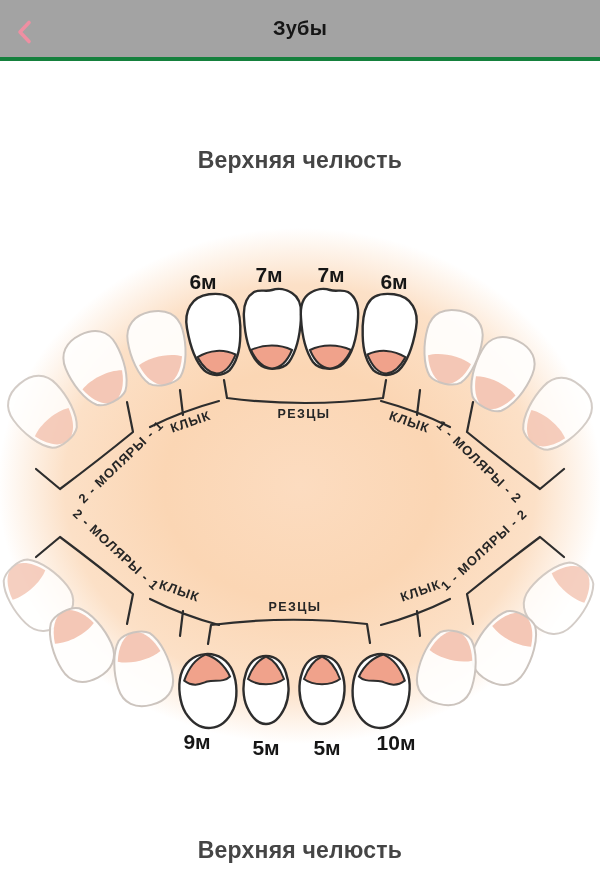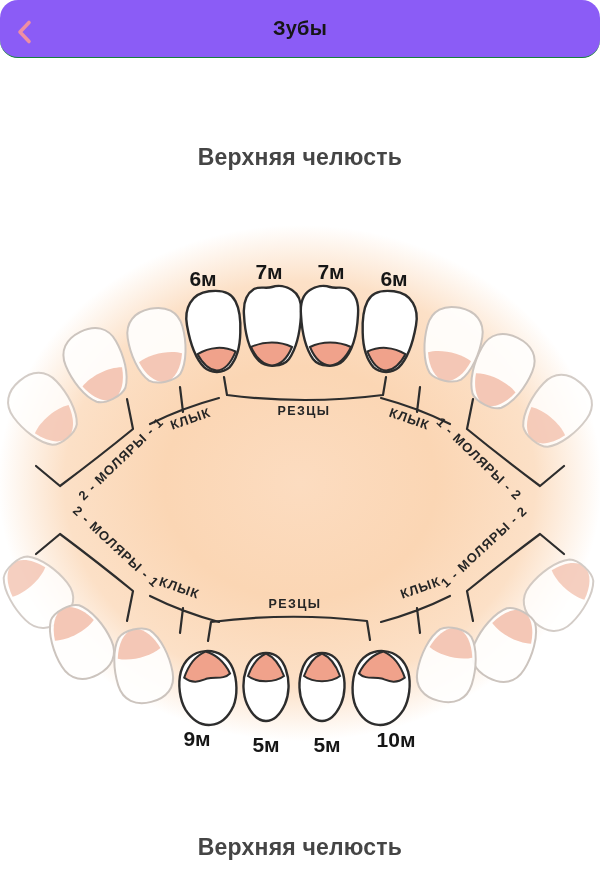--- a/index.html
+++ b/index.html
@@ -2,23 +2,22 @@
 <html><head>
 <meta charset="utf-8">
 <style>
   html,body{margin:0;padding:0;background:#fff;}
   body{
     width:600px;height:884px;overflow:hidden;
     font-family:"Liberation Sans",sans-serif;
     -webkit-font-smoothing:antialiased;
   }
   .appbar{
-    position:relative;height:57px;background:#8b5cf6;
-    border-bottom:1px solid #15803d;
-    border-radius:18px;
+    position:relative;height:57px;background:#a3a3a3;
+    border-bottom:4px solid #15803d;
   }
   .back-btn{
     position:absolute;left:8px;top:13px;width:34px;height:32px;
     background:none;border:none;padding:4px;cursor:pointer;
   }
   .appbar-title{
     margin:0;text-align:center;line-height:57px;
     font-size:20px;font-weight:700;color:#161616;letter-spacing:.2px;
   }
   .jaw-heading{

